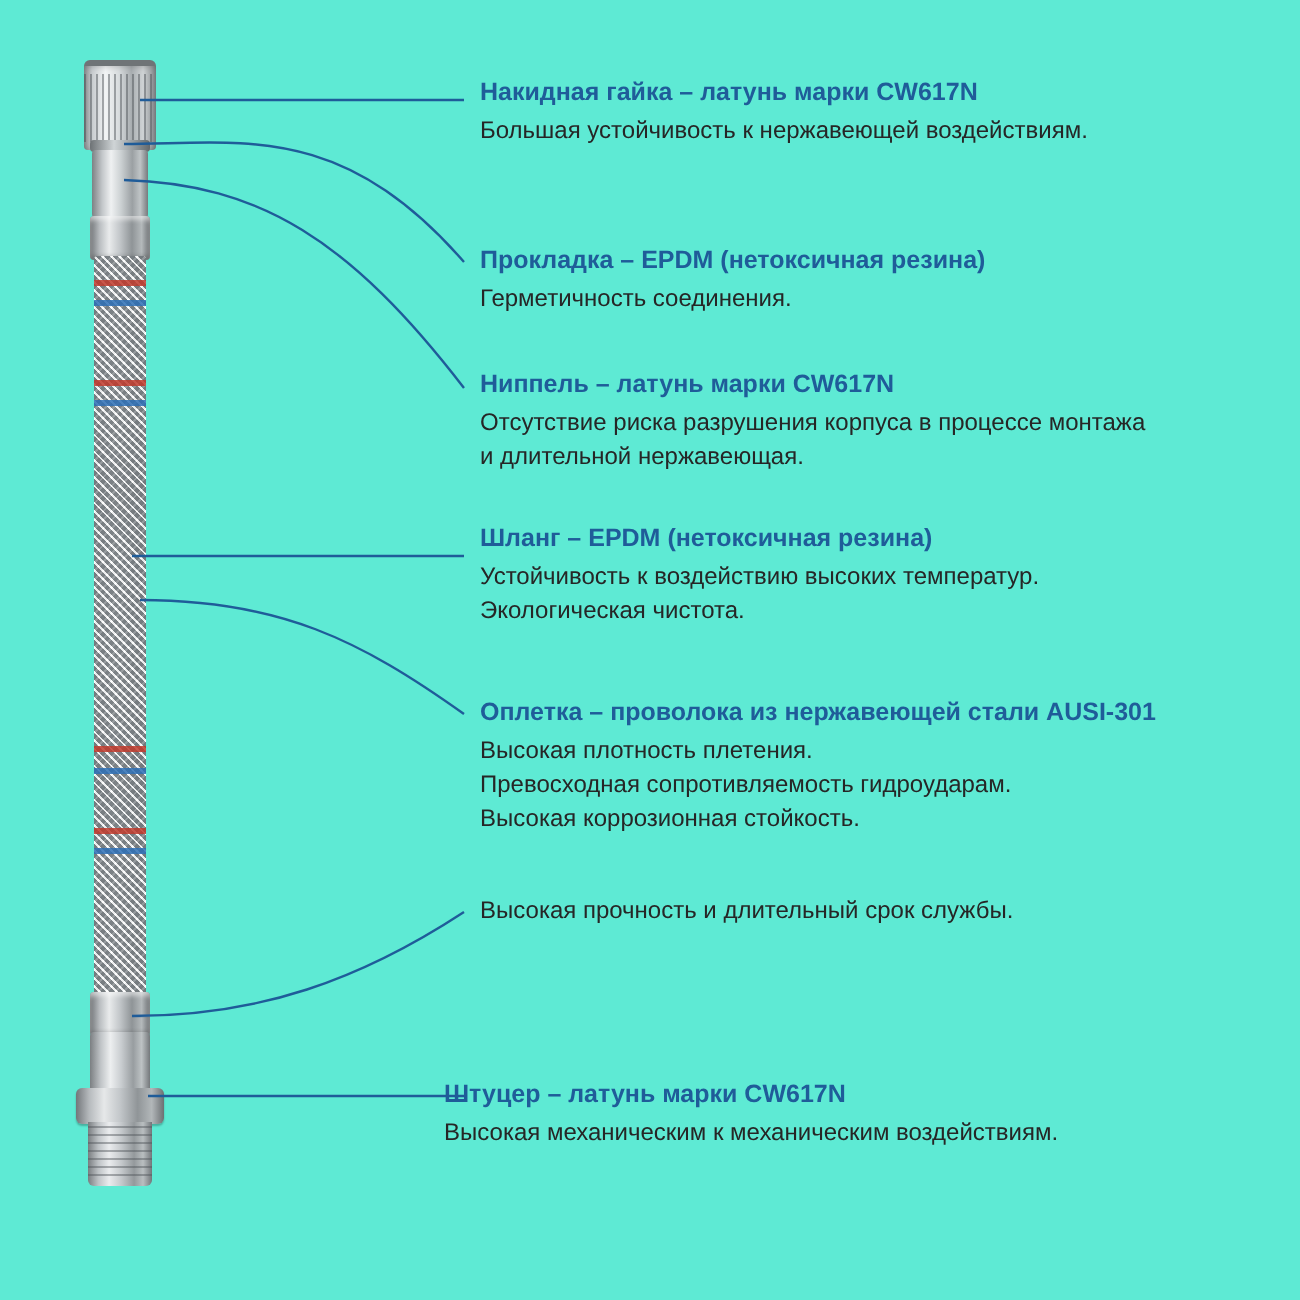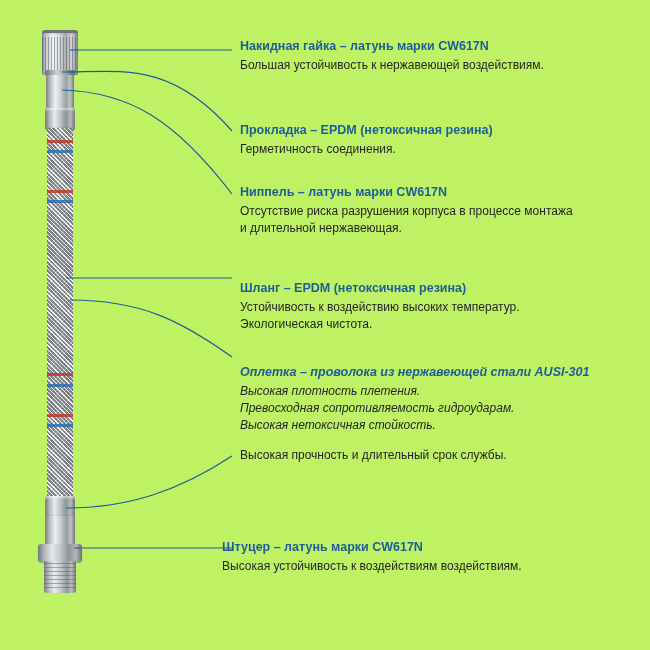--- a/index.html
+++ b/index.html
@@ -7,21 +7,21 @@
     padding: 0;
     background: #ffffff;
   }
   body {
     font-family: "Liberation Sans", sans-serif;
   }
   #stage {
     position: relative;
     width: 650px;
     height: 650px;
-    background: #bef264;
+    background: #5eead4;
     overflow: hidden;
   }
 
   
   .hose-wrap {
     position: absolute;
     left: 0px;
     top: 0px;
     width: 120px;
     height: 650px;
@@ -260,35 +260,35 @@
     <div class="title">Прокладка – EPDM (нетоксичная резина)</div>
     <div class="line">Герметичность соединения.</div>
   </div>
 
   <div class="callout" style="left:240px; top:184px;">
     <div class="title">Ниппель – латунь марки CW617N</div>
     <div class="line">Отсутствие риска разрушения корпуса в процессе монтажа</div>
     <div class="line">и длительной нержавеющая.</div>
   </div>
 
-  <div class="callout" style="left:240px; top:280px;">
+  <div class="callout" style="left:240px; top:261px;">
     <div class="title">Шланг – EPDM (нетоксичная резина)</div>
     <div class="line">Устойчивость к воздействию высоких температур.</div>
     <div class="line">Экологическая чистота.</div>
   </div>
 
-  <div class="callout" style="left:240px; top:364px;font-style:italic;">
+  <div class="callout" style="left:240px; top:348px;">
     <div class="title">Оплетка – проволока из нержавеющей стали AUSI-301</div>
     <div class="line">Высокая плотность плетения.</div>
     <div class="line">Превосходная сопротивляемость гидроударам.</div>
-    <div class="line">Высокая нетоксичная стойкость.</div>
+    <div class="line">Высокая коррозионная стойкость.</div>
   </div>
 
   <div class="callout" style="left:240px; top:447px;">
     <div class="line">Высокая прочность и длительный срок службы.</div>
   </div>
 
   <div class="callout" style="left:222px; top:539px;">
     <div class="title">Штуцер – латунь марки CW617N</div>
-    <div class="line">Высокая устойчивость к воздействиям воздействиям.</div>
+    <div class="line">Высокая механическим к механическим воздействиям.</div>
   </div>
 
 </div>
 
 </body></html>

